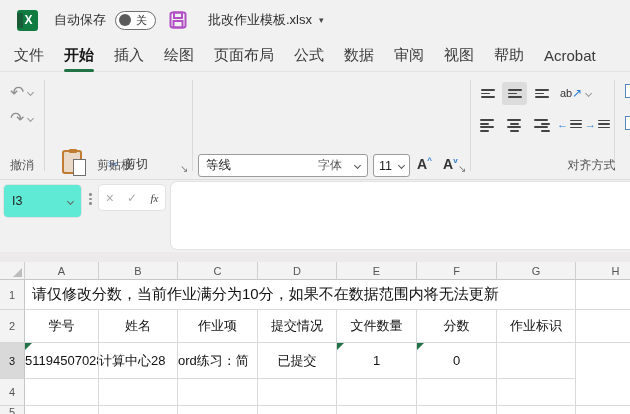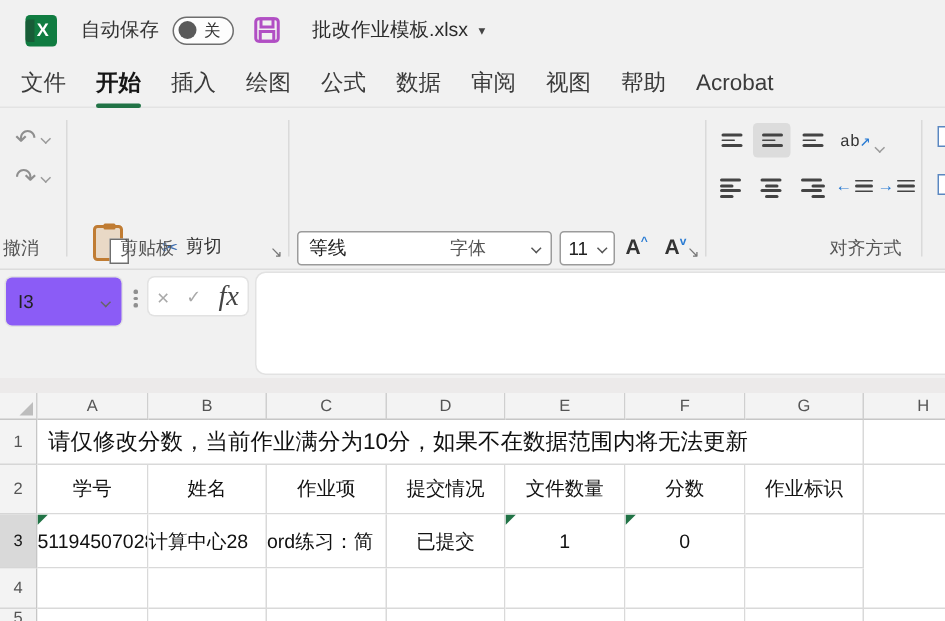--- a/index.html
+++ b/index.html
@@ -22,21 +22,21 @@
   .save-icon svg{display:block;}
   .doc-title{font-size:13px;color:#2b2b2b;margin-left:21px;}
   .title-caret{font-size:9px;color:#444;margin-left:7px;}
   
   .tabs{position:absolute;top:40px;left:0;width:630px;height:32px;display:flex;align-items:center;padding-left:4px;border-bottom:1px solid #e3e3e3;background:#f1f1f1;}
   .tab{font-size:15px;color:#3b3b3b;padding:0 10px;height:32px;display:flex;align-items:center;position:relative;cursor:default;}
   .tab.active{font-weight:bold;color:#161616;}
   .tab.active::after{content:"";position:absolute;left:10px;right:10px;bottom:0;height:3px;background:#217346;border-radius:2px;}
   
   .ribbon{position:absolute;top:72px;left:0;width:630px;height:108px;background:#f1f1f1;border-bottom:1px solid #dcdcdc;}
-  .group-label{position:absolute;bottom:5px;font-size:12px;color:#555;text-align:left;}
+  .group-label{position:absolute;bottom:5px;font-size:12px;color:#555;text-align:center;}
   .vsep{position:absolute;top:8px;bottom:8px;width:1px;background:#dadada;}
   .launcher{position:absolute;bottom:5px;font-size:10px;color:#777;}
   .ribbon-btn{color:#8f8f8f;font-size:17px;line-height:1;}
   .small-chev{color:#9a9a9a;}
   
   .undo-item{position:absolute;left:10px;display:flex;align-items:center;}
   
   .paste-block{position:absolute;left:52px;top:78px;width:40px;text-align:center;}
   .clipboard-icon{position:relative;width:20px;height:24px;margin:0 auto;border:2px solid #c07c33;border-radius:3px;background:#e9d9c6;}
   .clipboard-icon::before{content:"";position:absolute;top:-3px;left:5px;width:8px;height:4px;background:#c07c33;border-radius:1px;}
@@ -71,35 +71,35 @@
   .fontcolor-icon .a{font-size:11px;font-weight:bold;color:#333;line-height:11px;}
   .fontcolor-icon .bar{position:absolute;left:1px;bottom:0;width:14px;height:3.5px;background:#e0301e;}
   .phon-icon{width:18px;text-align:center;color:#5b87c0;line-height:1;}
   .phon-icon .py{display:block;font-size:6px;}
   .phon-icon .zi{display:block;font-size:11px;}
   
   .lines-icon{display:inline-block;width:16px;}
   .lines-icon i{display:block;height:1.6px;background:#444;margin:1.9px 0;border-radius:1px;}
   .al-btn{position:absolute;width:25px;height:23px;display:flex;align-items:center;justify-content:center;border-radius:3px;}
   .al-btn.sel{background:#dcdcdc;}
-  .orient{position:absolute;display:flex;align-items:flex-end;font-size:11px;color:#333;font-family:Liberation Mono, monospace;}
+  .orient{position:absolute;display:flex;align-items:center;font-size:11px;color:#333;}
   .orient .ne{color:#2b7cd3;font-size:12px;}
   .indent-btn{position:absolute;display:flex;align-items:center;}
   .indent-btn .ar{color:#2b7cd3;font-size:11px;margin-right:2px;}
   .sliver{position:absolute;border:1.4px solid #5b87c0;background:#fff;width:14px;height:14px;}
   
   .formula-area{position:absolute;top:180px;left:0;width:630px;height:72px;background:#f1f1f1;}
-  .name-box{position:absolute;left:4px;top:5px;width:77px;height:25px;background:#8b5cf6;border-radius:4px;display:flex;align-items:center;padding:16px 8px;font-size:12.5px;color:#222;box-shadow:0 0 0 1px #e2e2e2;}
+  .name-box{position:absolute;left:4px;top:5px;width:77px;height:25px;background:#5eead4;border-radius:4px;display:flex;align-items:center;padding:16px 8px;font-size:12.5px;color:#222;box-shadow:0 0 0 1px #e2e2e2;}
   .name-box .chev{margin-left:auto;color:#666;}
   .fx-dots{position:absolute;left:89px;top:11px;width:3px;}
   .fx-dots i{display:block;width:2.5px;height:2.5px;border-radius:50%;background:#8f8f8f;margin:2px 0;}
   .fx-box{position:absolute;left:99px;top:5px;width:66px;height:25px;background:#fff;border-radius:4px;display:flex;align-items:center;justify-content:space-around;box-shadow:0 0 0 1px #e2e2e2;}
   .fx-x{color:#a9a9a9;font-size:14px;}
   .fx-check{color:#a9a9a9;font-size:12px;}
-  .fx-fx{font-family:"Liberation Serif",serif;font-style:italic;font-size:19px;color:#444;}
+  .fx-fx{font-family:"Liberation Serif",serif;font-style:italic;font-size:11px;color:#444;}
   .formula-input{position:absolute;left:171px;top:2px;width:465px;height:67px;background:#fff;border-radius:6px;box-shadow:0 0 0 1px #e2e2e2;}
   
   .sheet{position:absolute;top:252px;left:0;width:630px;bottom:0;background:#fff;}
   .sheet-gap{height:10px;background:#eceaea;}
   .grid-row{display:grid;grid-template-columns:25px 74px 79px 80px 79px 80px 80px 79px 80px;}
   .colhdr{height:18px;background:#f3f3f3;border-right:1px solid #cfcfcf;border-bottom:1px solid #c6c6c6;font-size:11px;color:#555;display:flex;align-items:center;justify-content:center;}
   .corner{position:relative;background:#f3f3f3;border-right:1px solid #cfcfcf;border-bottom:1px solid #c6c6c6;}
   .corner::after{content:"";position:absolute;right:2px;bottom:2px;width:0;height:0;border-bottom:9px solid #bdbdbd;border-left:9px solid transparent;}
   .rowhdr{background:#f3f3f3;border-right:1px solid #c6c6c6;border-bottom:1px solid #d6d6d6;font-size:11px;color:#555;display:flex;align-items:center;justify-content:center;}
   .rowhdr.active{background:#d9d9d9;color:#151515;}
@@ -136,20 +136,21 @@
   </div>
   <span class="doc-title">批改作业模板.xlsx</span>
   <span class="title-caret">▾</span>
 </div>
 
 <div class="tabs">
   <div class="tab">文件</div>
   <div class="tab active">开始</div>
   <div class="tab">插入</div>
   <div class="tab">绘图</div>
+  <div class="tab">页面布局</div>
   <div class="tab">公式</div>
   <div class="tab">数据</div>
   <div class="tab">审阅</div>
   <div class="tab">视图</div>
   <div class="tab">帮助</div>
   <div class="tab">Acrobat</div>
 </div>
 
 <div class="ribbon">
 

